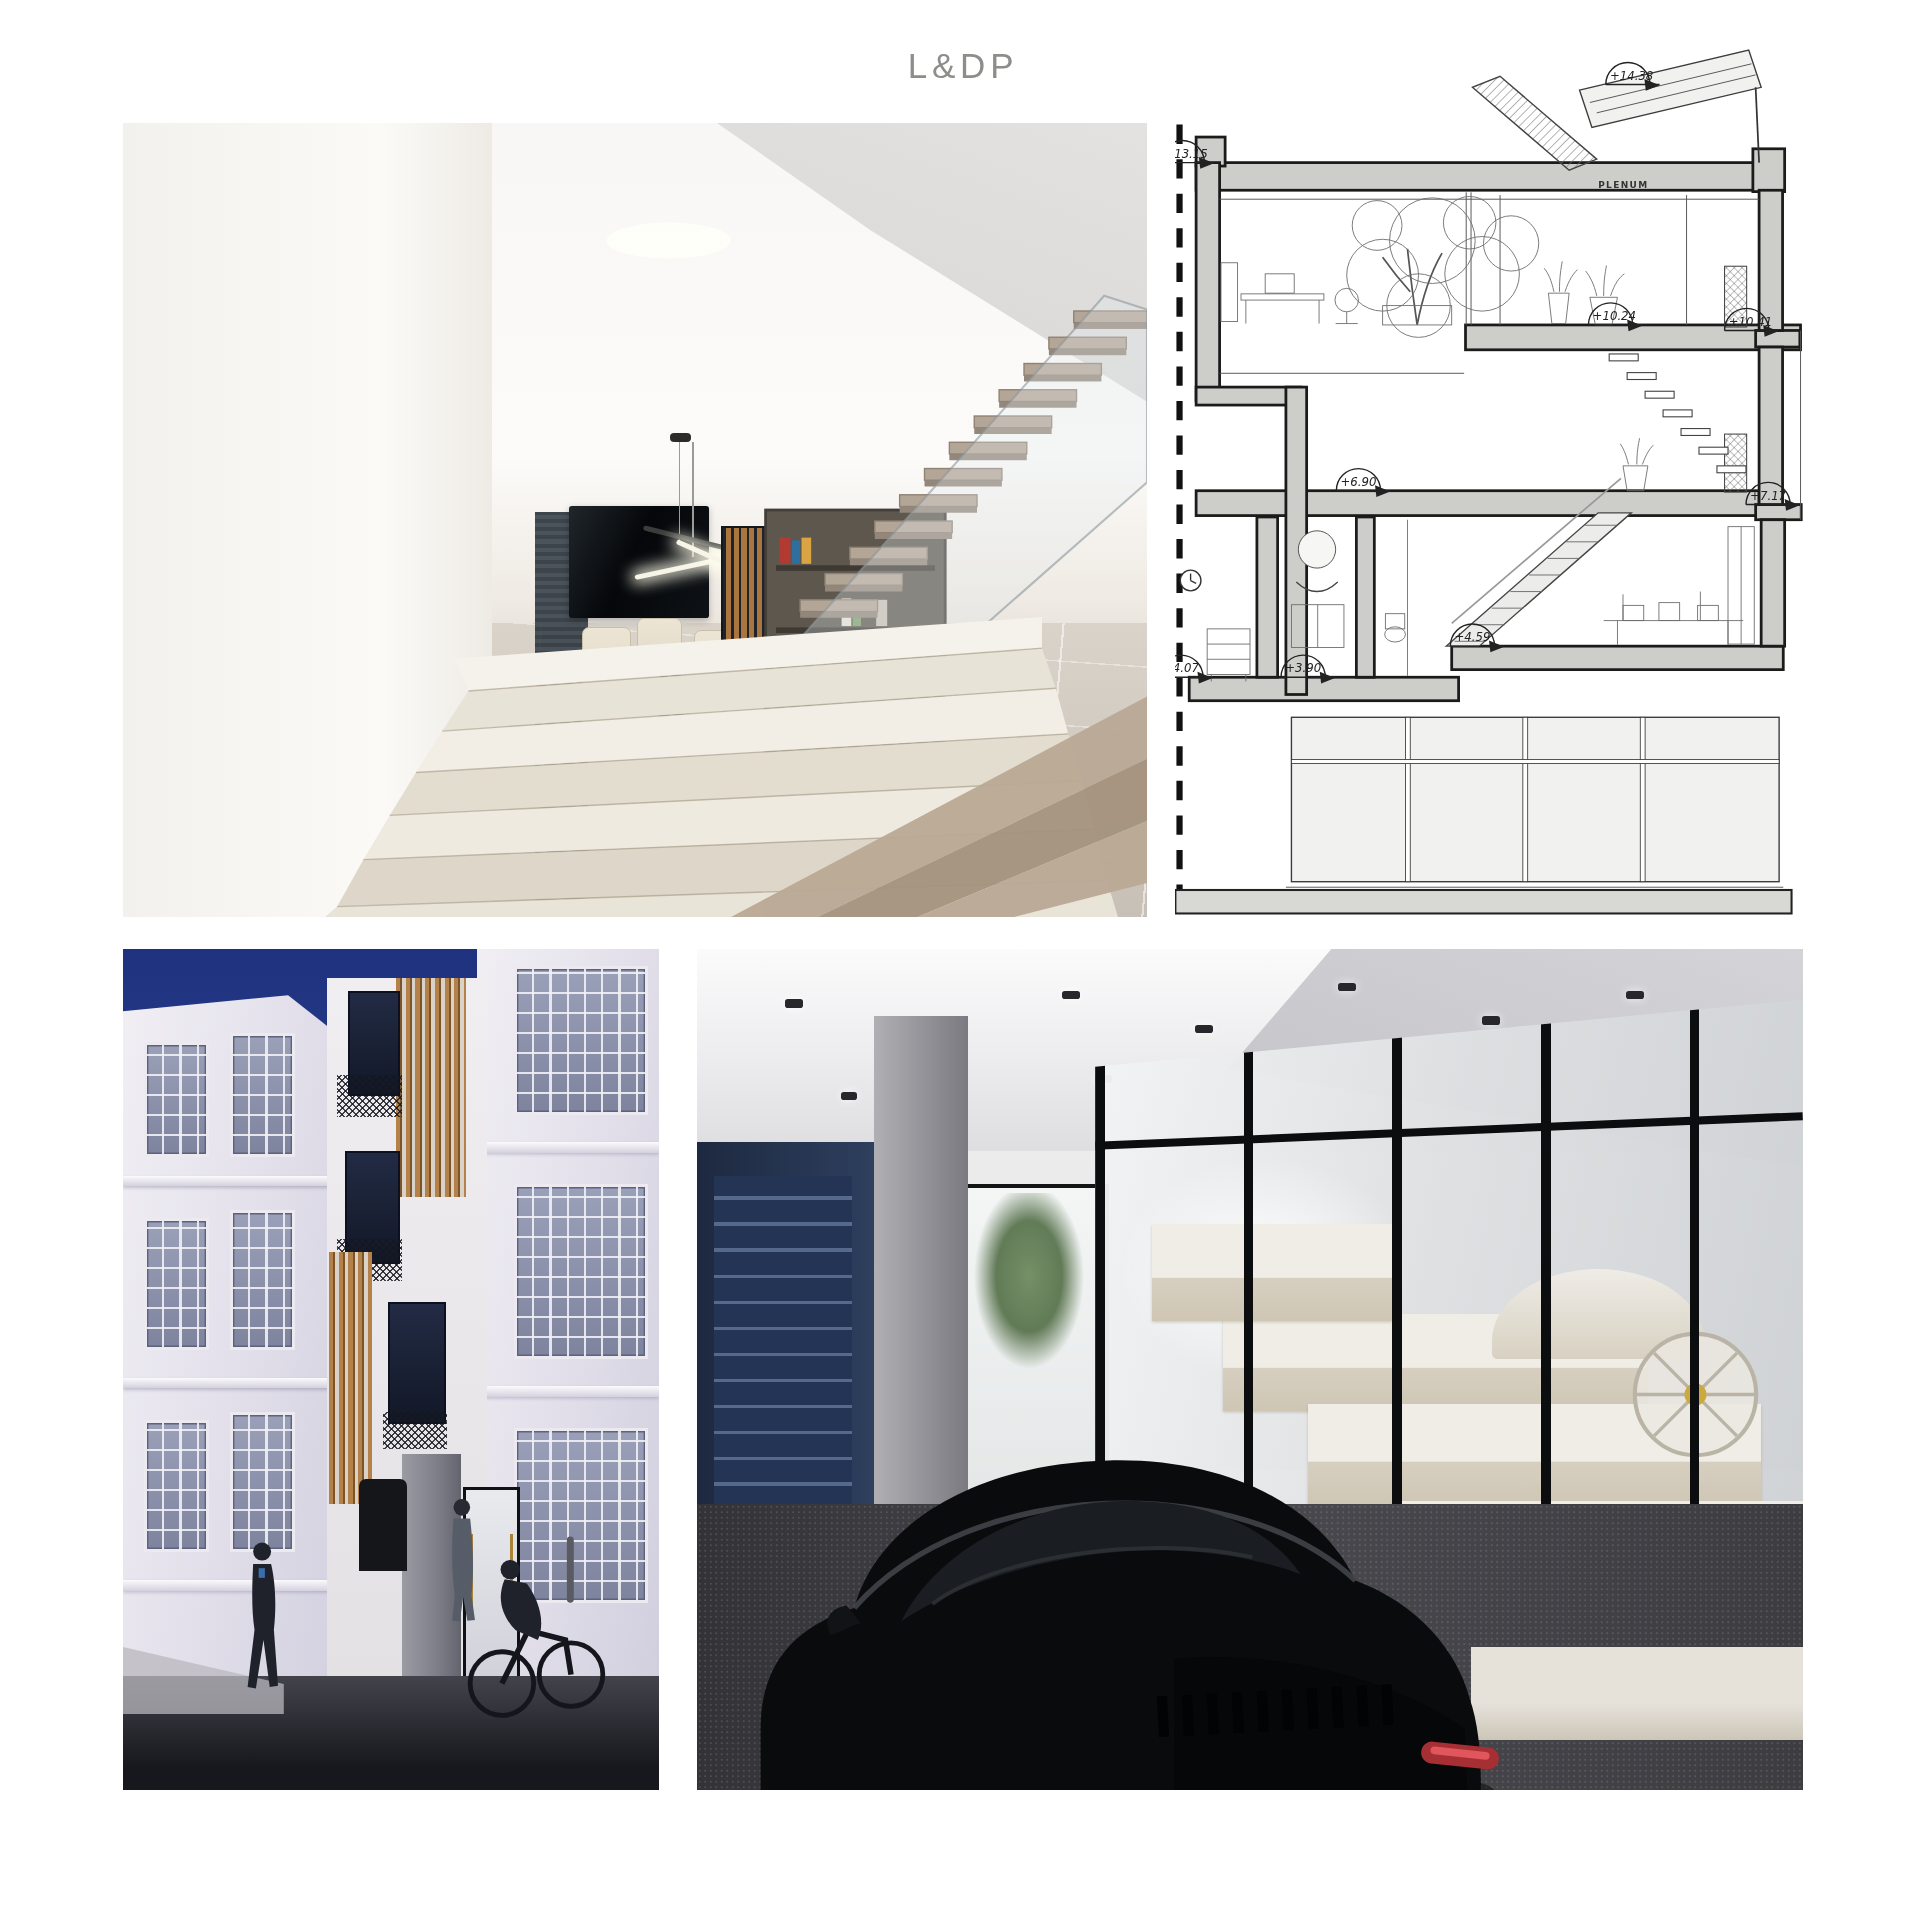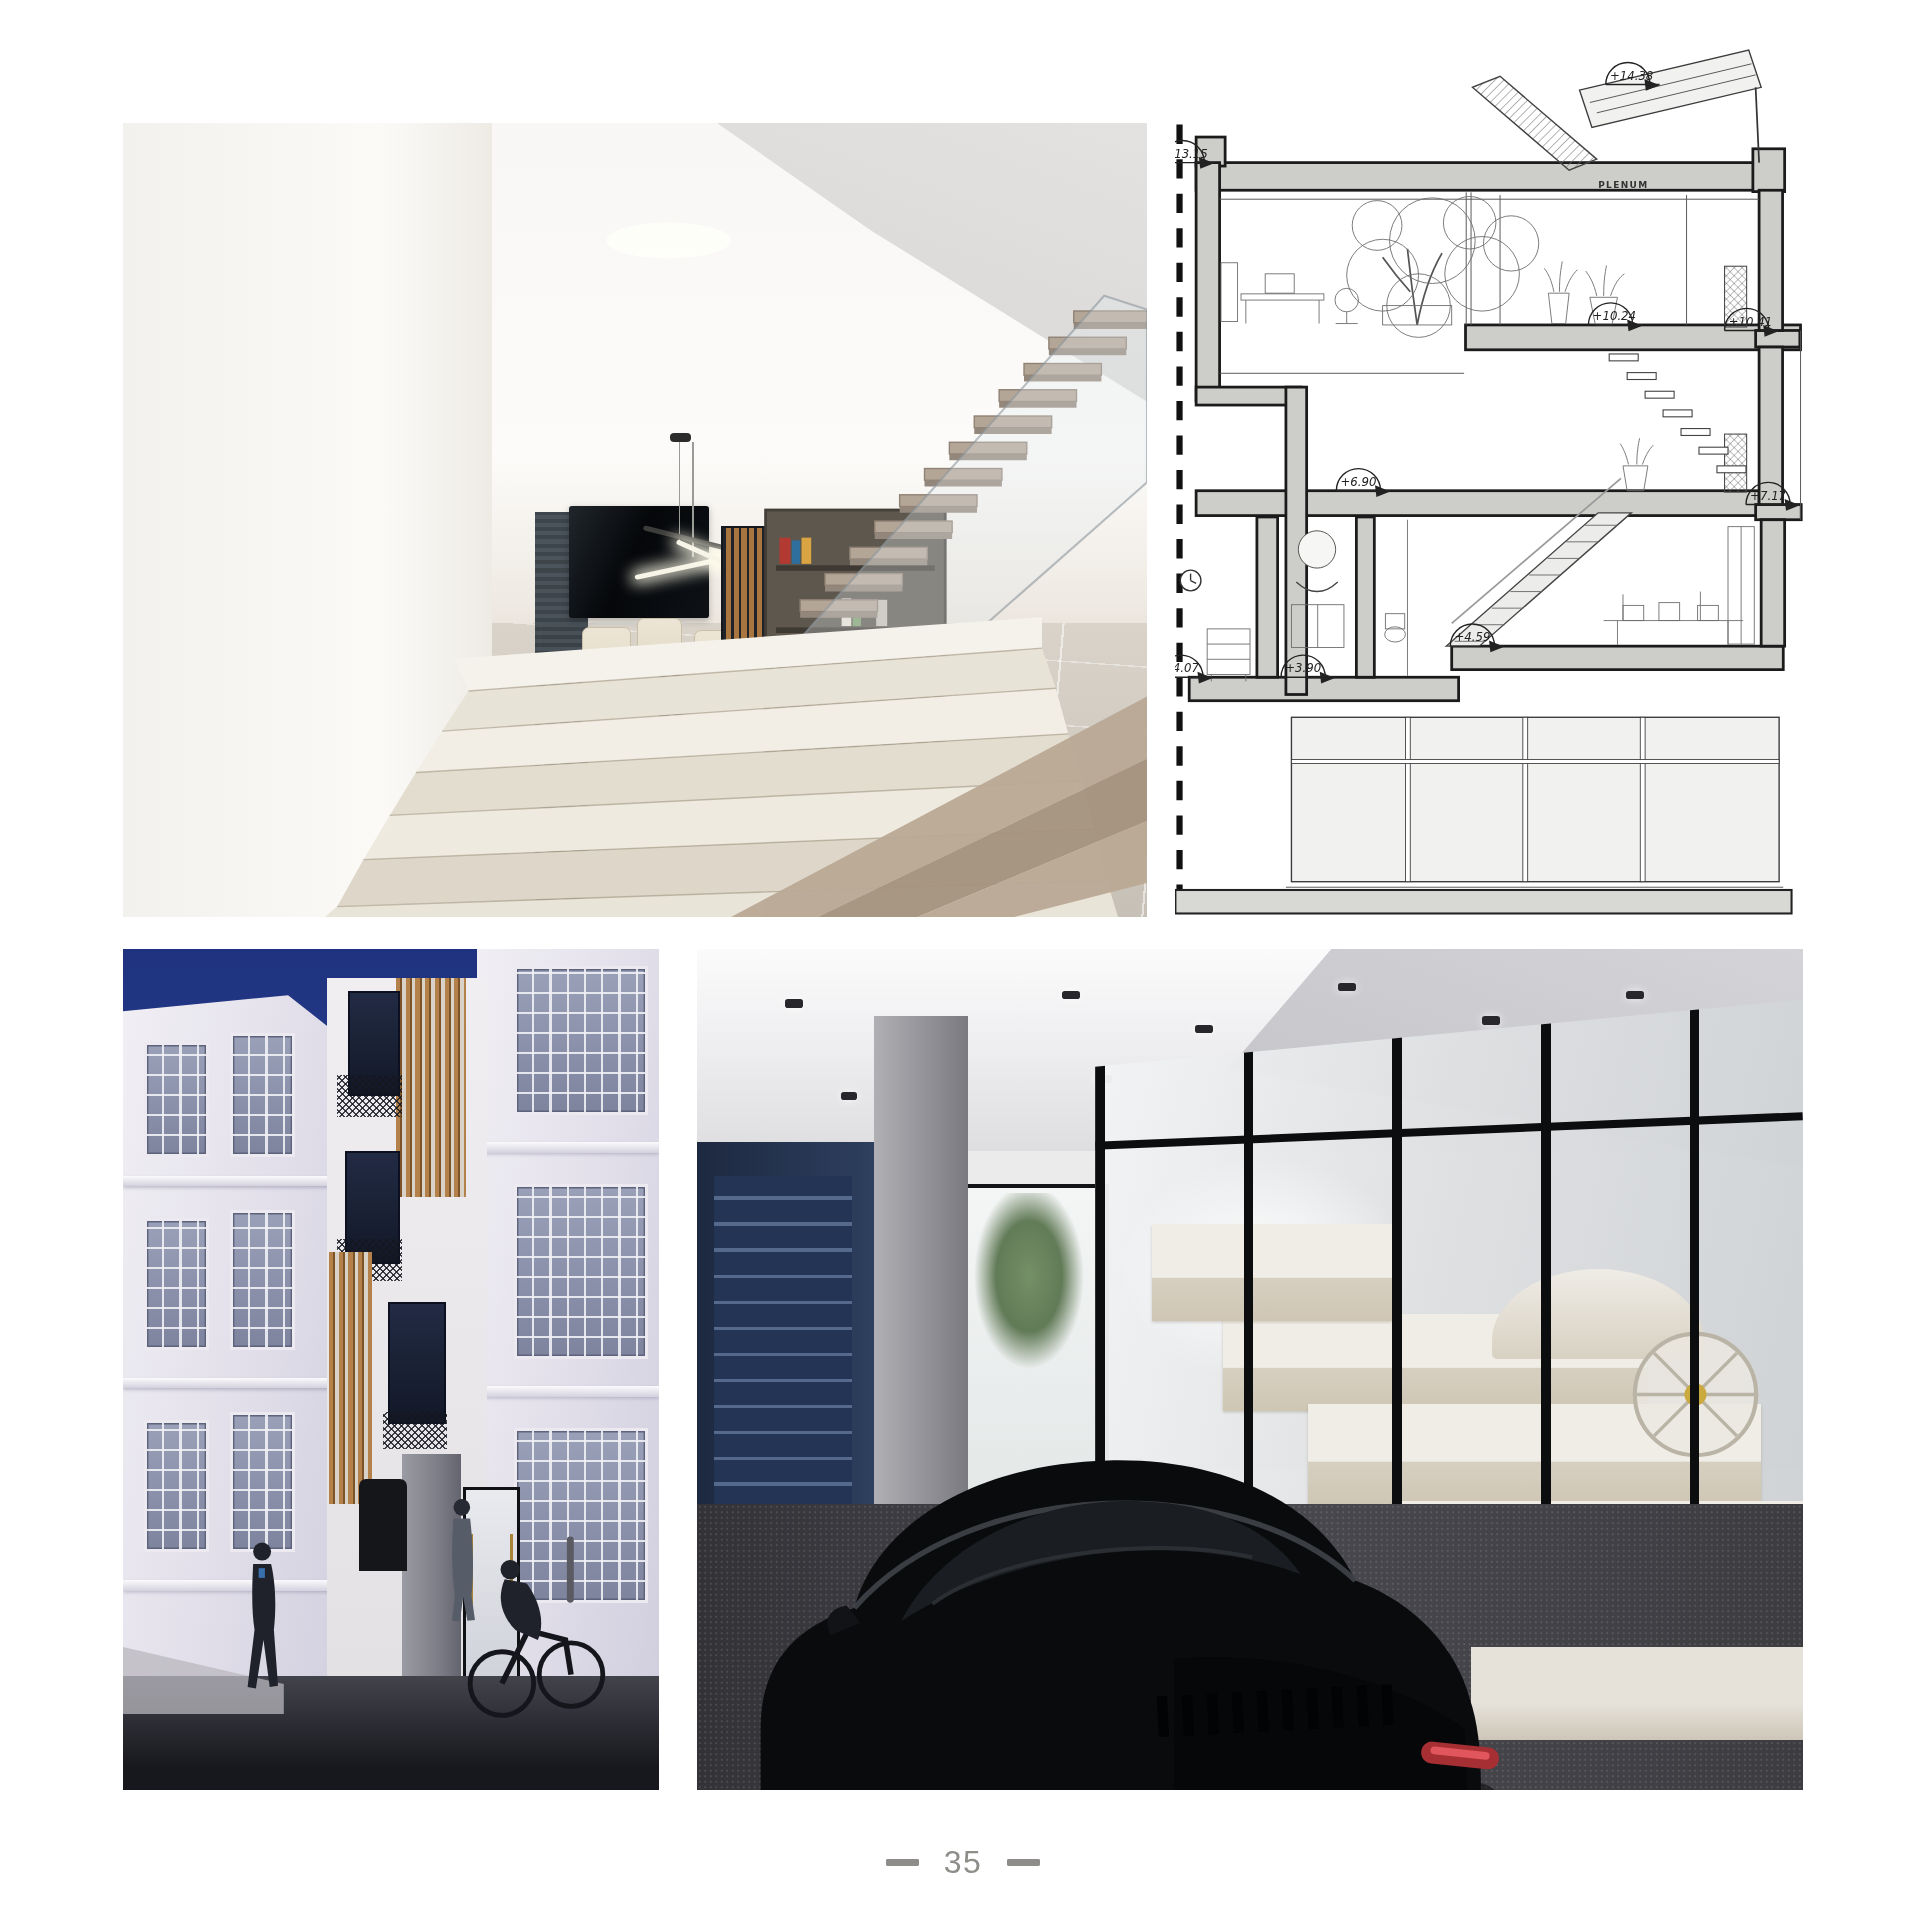--- a/index.html
+++ b/index.html
@@ -126,20 +126,21 @@
   .wall{fill:#cdcdca;stroke:#1b1b1b;stroke-width:4;}
   .thin{stroke:#555;stroke-width:1.4;fill:none;}
   .sketch{stroke:#6e6e6e;stroke-width:1.3;fill:none;}
   .glassf{fill:#f1f2f0;stroke:#3c3c3c;stroke-width:2;}
 </style>
 </head>
 <body>
 
 <div class="page">
 
+  <div class="brand">L&amp;DP</div>
 
   <figure class="panel" id="p-interior" style="margin:0">
     <div class="abs int-bg"></div>
     <div class="abs int-soffit"></div>
     <div class="abs int-floor"></div>
     <div class="abs int-leftwall"></div>
     <div class="abs painting"></div>
     <div class="abs mesh-panel"></div>
     <div class="abs tv"></div>
     <div class="abs tv-bar"></div>
@@ -593,20 +594,15 @@
           <rect x="764" y="470" width="13" height="52"></rect>
         <rect x="796" y="470" width="13" height="52"></rect>
           <rect x="828" y="470" width="13" height="52"></rect>
       </g>
       <rect x="876" y="540" width="100" height="28" rx="14" fill="#a62f34" transform="rotate(6 926 554)"></rect>
       <rect x="888" y="546" width="76" height="10" rx="5" fill="#e0565c" transform="rotate(6 926 551)"></rect>
       <path d="M120,400 C110,380 118,366 140,362 L158,384 Z" fill="#111317"></path>
     </svg>
   </figure>
 
-  <div class="footer">
-    <span class="rule"></span>
-    <span class="num">35</span>
-    <span class="rule"></span>
-  </div>
 
 </div>
 
 
 </body></html>

